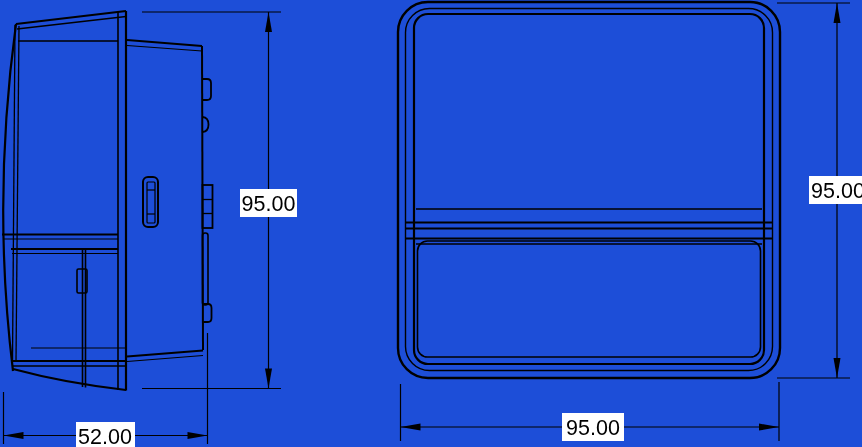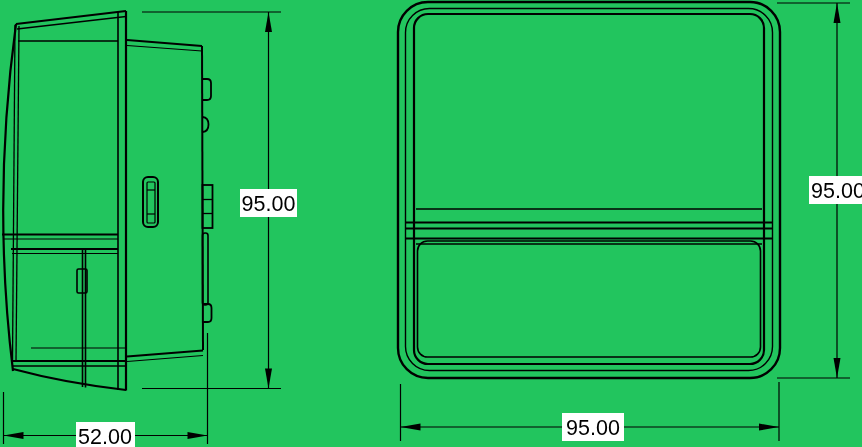--- a/index.html
+++ b/index.html
@@ -4,21 +4,21 @@
 <style>
   html, body {
     margin: 0;
     padding: 0;
     background: #ffffff;
   }
   .drawing-wrap {
     position: relative;
     width: 862px;
     height: 447px;
-    background: #22c55e;
+    background: #1d4ed8;
     overflow: hidden;
   }
   svg {
     display: block;
   }
   .dim-label {
     font-family: "Liberation Sans", "DejaVu Sans", sans-serif;
     font-size: 21.5px;
     fill: #000000;
   }

